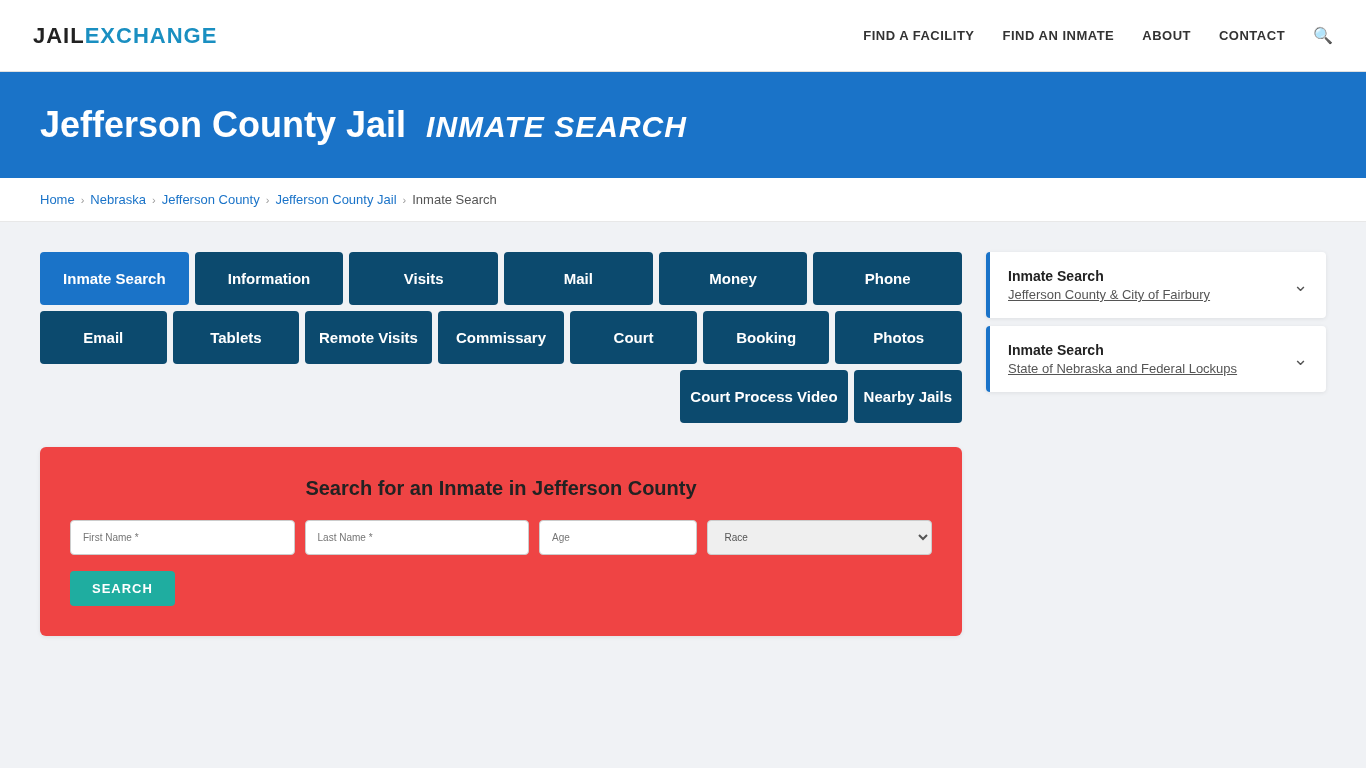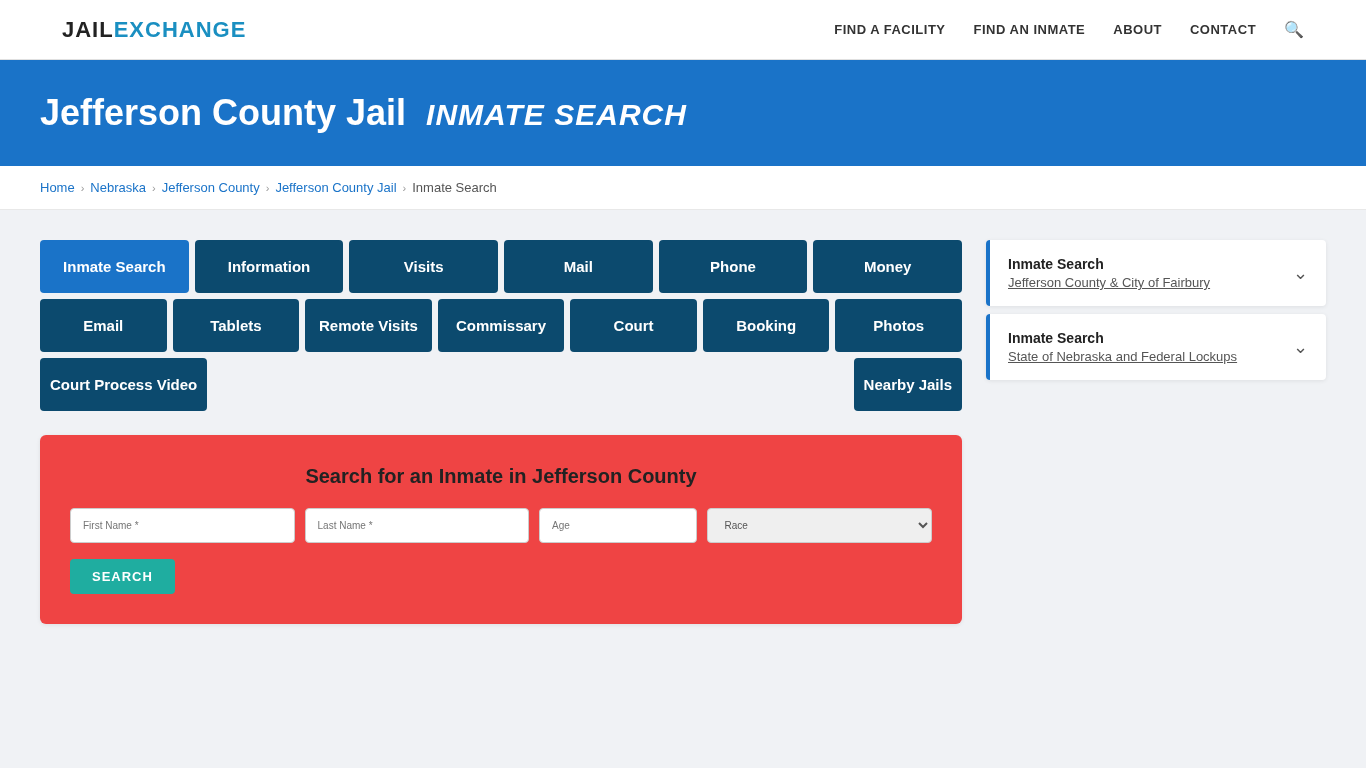--- a/index.html
+++ b/index.html
@@ -2,22 +2,22 @@
 <html><head>
   <meta charset="utf-8">
   <style>
     * { box-sizing: border-box; margin: 0; padding: 0; }
     body { font-family: Arial, Helvetica, sans-serif; background: #f0f2f5; color: #333; }
 
     
     .header {
       background: #fff;
       border-bottom: 1px solid #e0e0e0;
-      padding: 0 62px;
-      height: 60px;
+      padding: 0 33px;
+      height: 72px;
       display: flex;
       align-items: center;
       justify-content: space-between;
     }
     .logo {
       font-size: 22px;
       font-weight: 900;
       letter-spacing: 1px;
       color: #222;
     }
@@ -85,21 +85,21 @@
 
     
     .btn-grid {
       margin-bottom: 24px;
     }
     .btn-row {
       display: flex;
       gap: 6px;
       margin-bottom: 6px;
     }
-    .btn-row.center { justify-content: space-between; }
+    .btn-row.center { justify-content: flex-end; }
     .grid-btn {
       flex: 1;
       padding: 18px 10px;
       font-size: 15px;
       font-weight: 600;
       color: #fff;
       border: none;
       border-radius: 4px;
       cursor: pointer;
       text-align: center;
@@ -229,22 +229,22 @@
 <div class="main">
 
   <div class="left-col">
 
     <div class="btn-grid">
       <div class="btn-row">
         <button class="grid-btn active">Inmate Search</button>
         <button class="grid-btn">Information</button>
         <button class="grid-btn">Visits</button>
         <button class="grid-btn">Mail</button>
+        <button class="grid-btn">Money</button>
         <button class="grid-btn">Phone</button>
-        <button class="grid-btn">Money</button>
       </div>
       <div class="btn-row">
         <button class="grid-btn">Email</button>
         <button class="grid-btn">Tablets</button>
         <button class="grid-btn">Remote Visits</button>
         <button class="grid-btn">Commissary</button>
         <button class="grid-btn">Court</button>
         <button class="grid-btn">Booking</button>
         <button class="grid-btn">Photos</button>
       </div>

